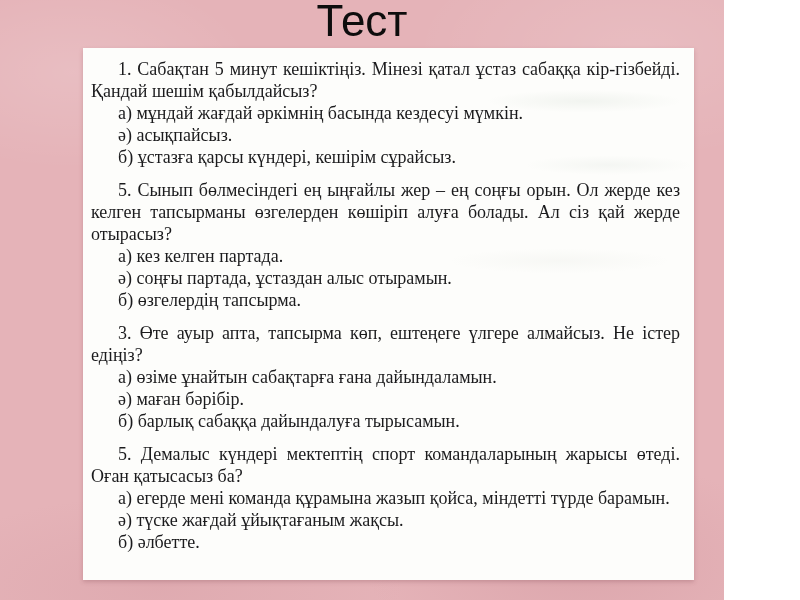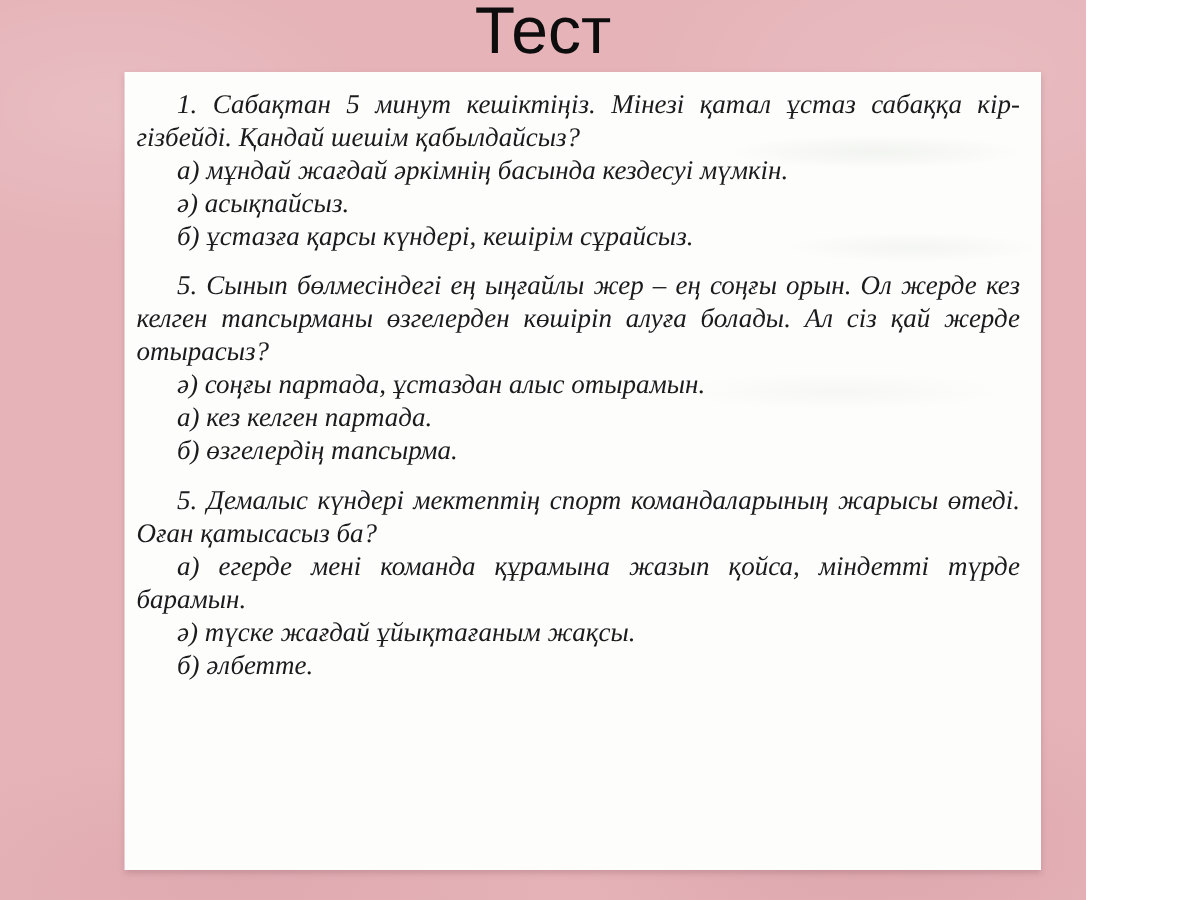--- a/index.html
+++ b/index.html
@@ -47,21 +47,20 @@
     width: 611px;
     height: 532px;
     background-color: var(--panel);
     background-image:
       radial-gradient(ellipse 140px 16px at 82% 10%, rgba(140,165,140,0.10), transparent 70%),
       radial-gradient(ellipse 120px 14px at 86% 22%, rgba(140,165,145,0.08), transparent 70%),
       radial-gradient(ellipse 160px 18px at 78% 40%, rgba(150,160,140,0.06), transparent 70%);
     box-shadow: 0 2px 4px rgba(120, 60, 70, 0.25);
     padding: 10px 14px 0 8px;
     overflow: hidden;
-    font-style: italic;
   }
 
   .question-block { margin-bottom: 11px; }
   .question-block:last-child { margin-bottom: 0; }
 
   .question-text, .option-text {
     font-size: 18px;
     line-height: 22px;
     color: var(--text);
     text-align: justify;
@@ -79,25 +78,31 @@
 
     <div class="question-block">
       <p class="question-text">1. Сабақтан 5 минут кешіктіңіз. Мінезі қатал ұстаз сабаққа кір-гізбейді. Қандай шешім қабылдайсыз?</p>
       <p class="option-text">а) мұндай жағдай әркімнің басында кездесуі мүмкін.</p>
       <p class="option-text">ә) асықпайсыз.</p>
       <p class="option-text">б) ұстазға қарсы күндері, кешірім сұрайсыз.</p>
     </div>
 
     <div class="question-block">
       <p class="question-text">5. Сынып бөлмесіндегі ең ыңғайлы жер – ең соңғы орын. Ол жерде кез келген тапсырманы өзгелерден көшіріп алуға болады. Ал сіз қай жерде отырасыз?</p>
+      <p class="option-text">а) кез келген партада.</p>
       <p class="option-text">ә) соңғы партада, ұстаздан алыс отырамын.</p>
-      <p class="option-text">а) кез келген партада.</p>
       <p class="option-text">б) өзгелердің тапсырма.</p>
     </div>
 
+    <div class="question-block">
+      <p class="question-text">3. Өте ауыр апта, тапсырма көп, ештеңеге үлгере алмайсыз. Не істер едіңіз?</p>
+      <p class="option-text">а) өзіме ұнайтын сабақтарға ғана дайындаламын.</p>
+      <p class="option-text">ә) маған бәрібір.</p>
+      <p class="option-text">б) барлық сабаққа дайындалуға тырысамын.</p>
+    </div>
 
     <div class="question-block">
       <p class="question-text">5. Демалыс күндері мектептің спорт командаларының жарысы өтеді. Оған қатысасыз ба?</p>
       <p class="option-text">а) егерде мені команда құрамына жазып қойса, міндетті түрде барамын.</p>
       <p class="option-text">ә) түске жағдай ұйықтағаным жақсы.</p>
       <p class="option-text">б) әлбетте.</p>
     </div>
 
   </div>
 </div>

